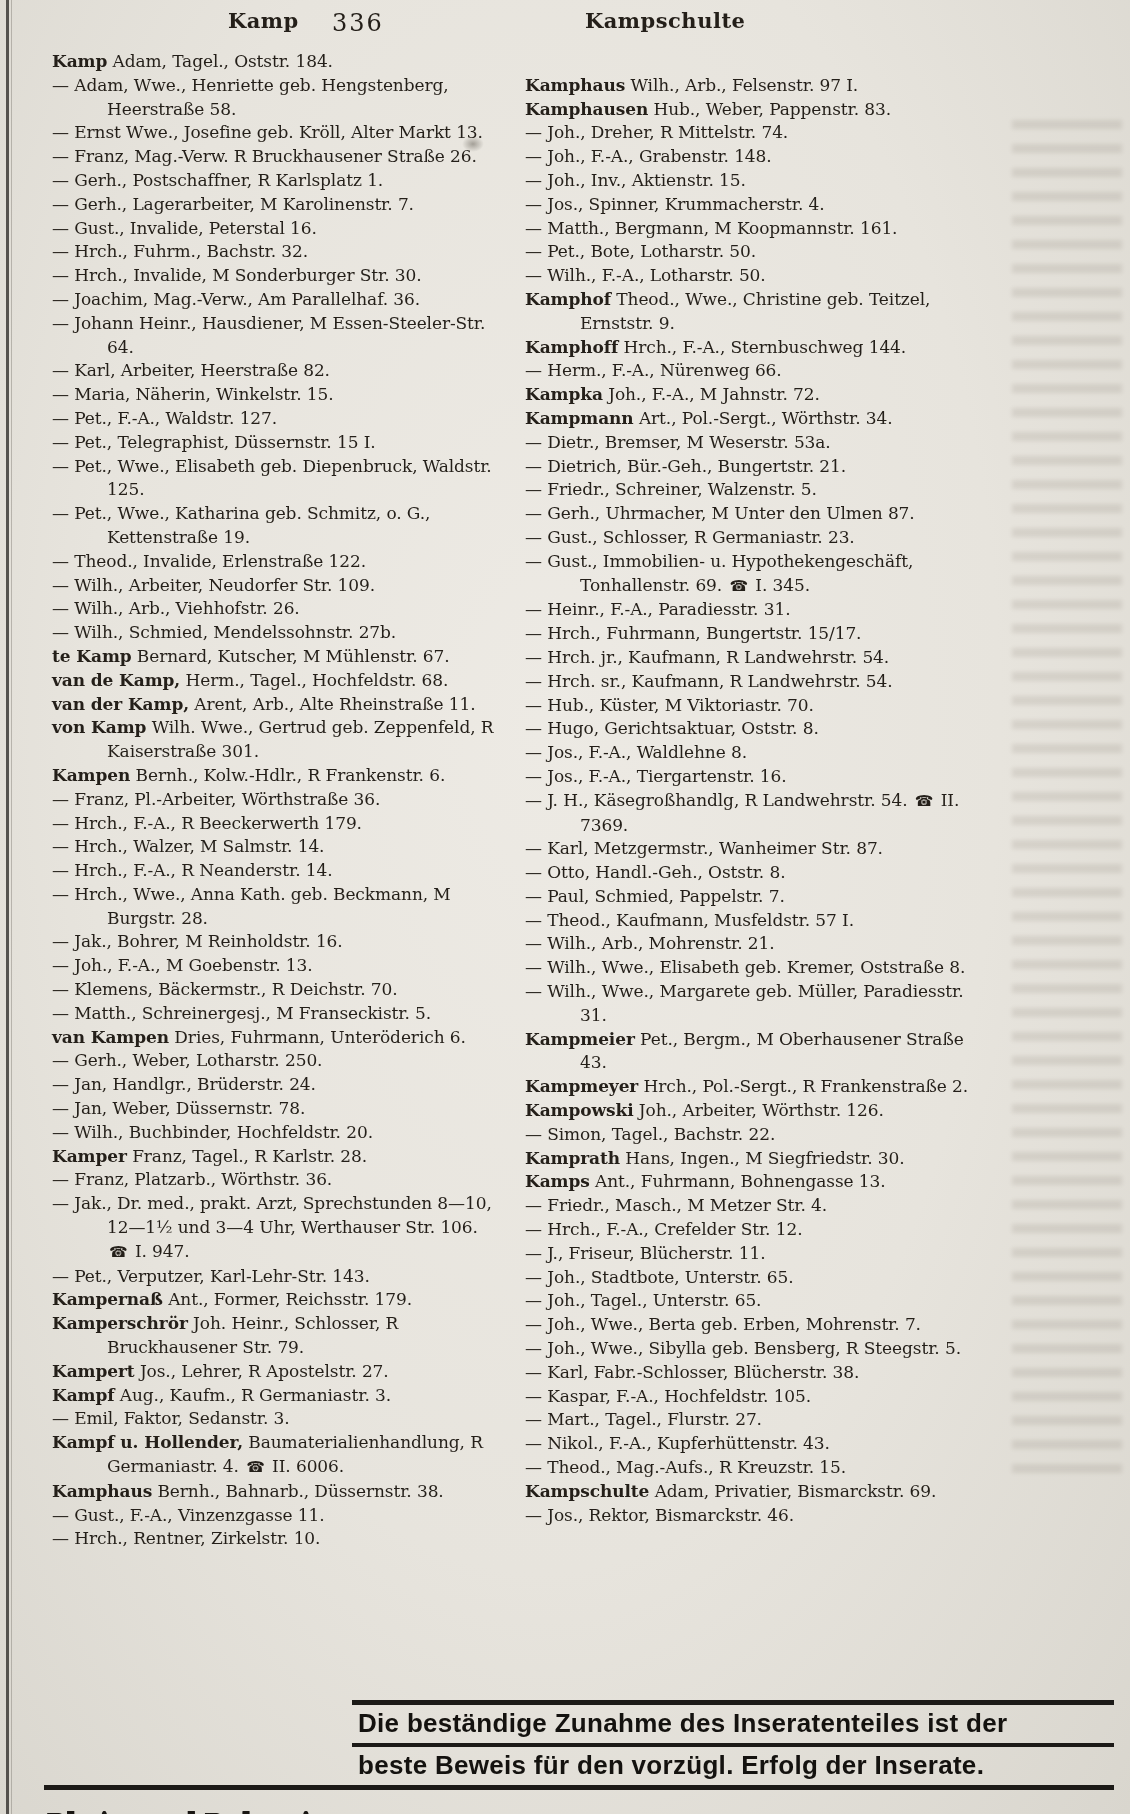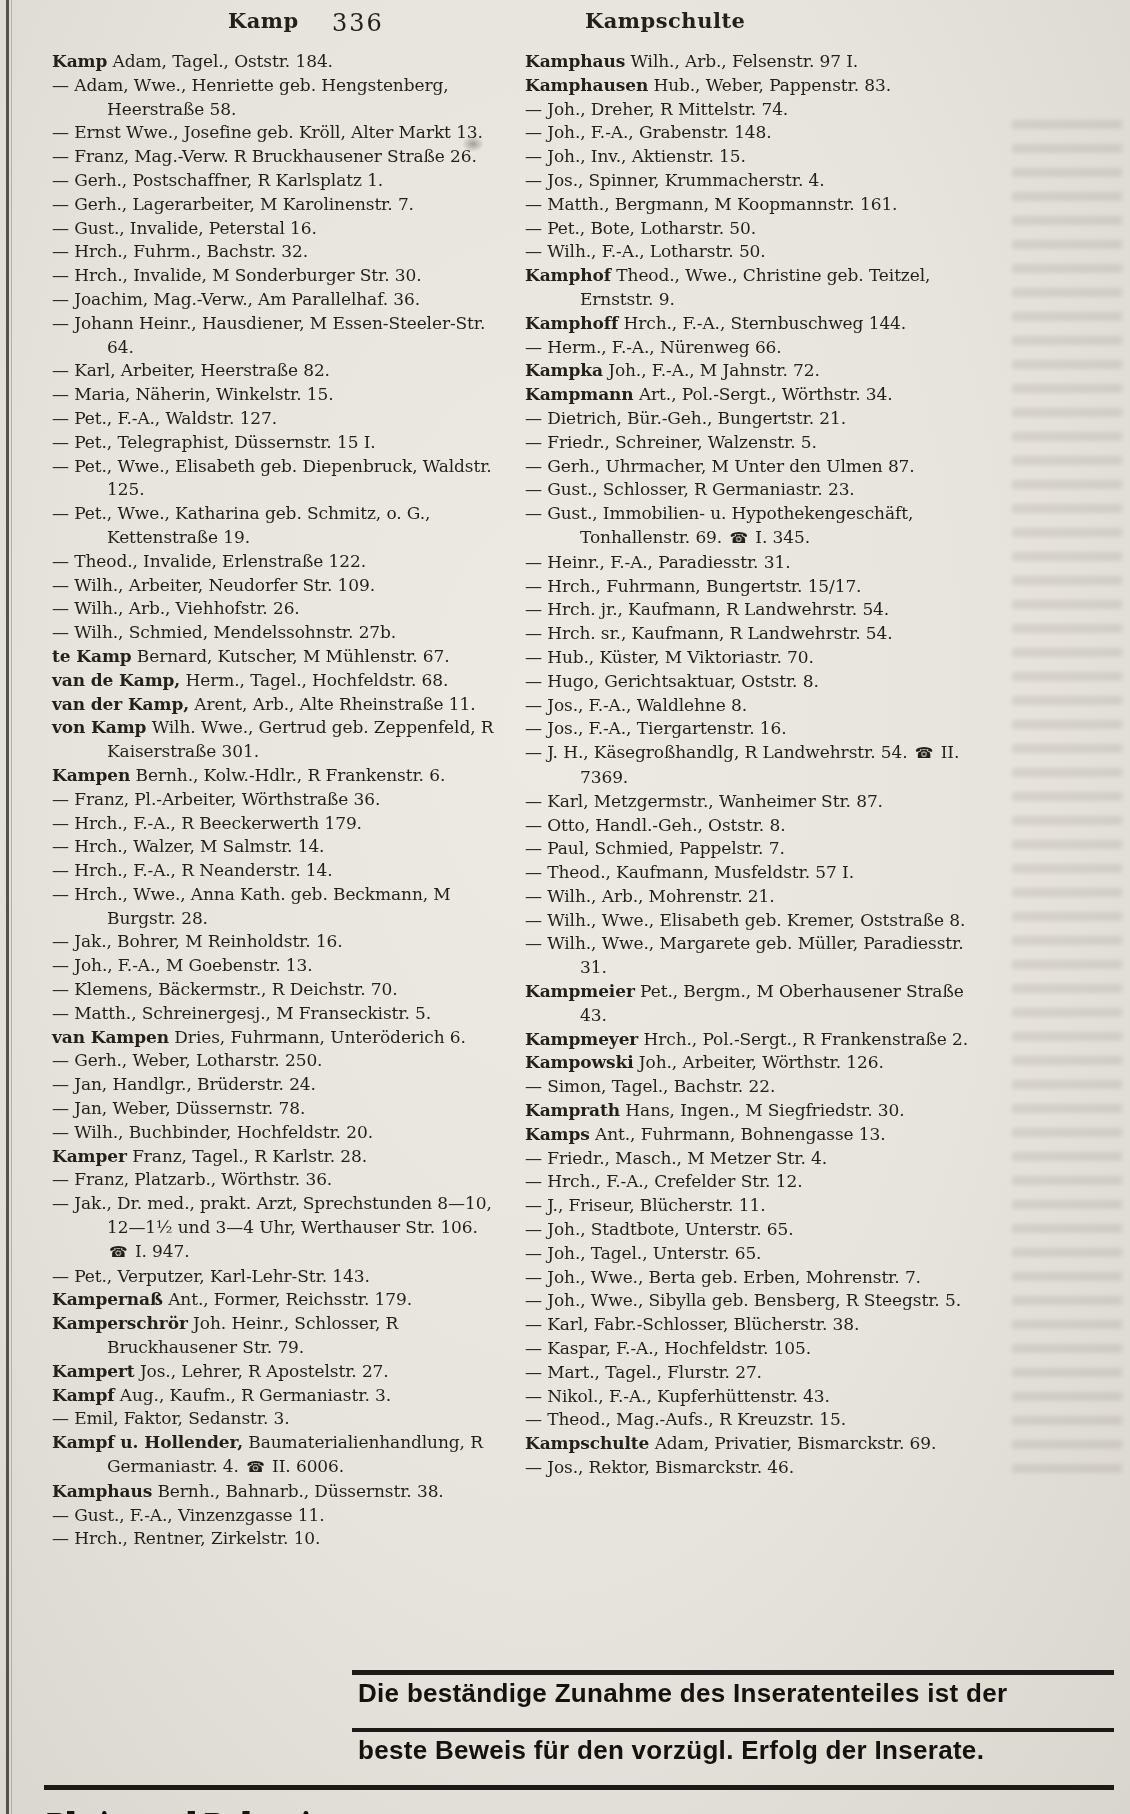--- a/index.html
+++ b/index.html
@@ -20,21 +20,21 @@
     background:radial-gradient(#6b665d, transparent 70%);opacity:.55}
 
   
   .hdr{position:relative;height:36px;padding-top:10px;font-size:21px}
   .hdr .w{font-weight:bold;letter-spacing:.5px}
   .hdr .pos-left{position:absolute;left:228px;top:8px}
   .hdr .pos-num{position:absolute;left:332px;top:9px;font-weight:normal;font-size:24px;letter-spacing:2px}
   .hdr .pos-right{position:absolute;left:585px;top:8px}
 
   
-  .cols{display:flex;align-items:flex-start;padding:4px 0 0 52px}
+  .cols{display:flex;align-items:center;padding:4px 0 0 52px}
   .col{width:452px}
   .divider{width:1px;background:#55514b;margin:2px 11px 6px 9px}
   .entry{
     margin:0;font-size:17px;line-height:23.8px;letter-spacing:-.1px;
     padding-left:55px;text-indent:-55px;
   }
   .entry b{font-weight:bold}
   .phone{font-size:15px;padding:0 2px}
 
   
@@ -42,21 +42,21 @@
   .ad-logo{width:308px;position:relative}
   .ad-logo span{
     display:inline-block;white-space:nowrap;font-weight:bold;font-size:36px;
     letter-spacing:-1px;
     transform:scaleX(.70) scaleY(1.45);transform-origin:left center;
     position:absolute;left:2px;top:26px;
     text-shadow:1.3px 0 0 currentColor, .6px .6px 0 currentColor;
     color:#191612;
   }
   .ad-text{flex:1;border-top:5px solid #1c1a17;font-family:"Liberation Sans", sans-serif;font-weight:bold;color:#14120f}
-  .ad-line{font-size:26px;line-height:30px;padding:3px 4px 20px 6px;letter-spacing:.3px}
+  .ad-line{font-size:26px;line-height:30px;padding:3px 4px 5px 6px;letter-spacing:.3px}
   .ad-line.first{border-bottom:4px solid #1c1a17}
   .ad{border-bottom:5px solid #1c1a17}
 </style>
 </head>
 <body>
 
 <div class="edge-left"></div>
 <div class="edge-left2"></div>
 <div class="bleed"></div>
 <div class="smudge"></div>
@@ -132,20 +132,21 @@
       <p class="entry">— Joh., Inv., Aktienstr. 15.</p>
       <p class="entry">— Jos., Spinner, Krummacherstr. 4.</p>
       <p class="entry">— Matth., Bergmann, M Koopmannstr. 161.</p>
       <p class="entry">— Pet., Bote, Lotharstr. 50.</p>
       <p class="entry">— Wilh., F.-A., Lotharstr. 50.</p>
       <p class="entry"><b>Kamphof</b> Theod., Wwe., Christine geb. Teitzel, Ernststr. 9.</p>
       <p class="entry"><b>Kamphoff</b> Hrch., F.-A., Sternbuschweg 144.</p>
       <p class="entry">— Herm., F.-A., Nürenweg 66.</p>
       <p class="entry"><b>Kampka</b> Joh., F.-A., M Jahnstr. 72.</p>
       <p class="entry"><b>Kampmann</b> Art., Pol.-Sergt., Wörthstr. 34.</p>
+      <p class="entry">— Dietr., Bremser, M Weserstr. 53a.</p>
       <p class="entry">— Dietrich, Bür.-Geh., Bungertstr. 21.</p>
       <p class="entry">— Friedr., Schreiner, Walzenstr. 5.</p>
       <p class="entry">— Gerh., Uhrmacher, M Unter den Ulmen 87.</p>
       <p class="entry">— Gust., Schlosser, R Germaniastr. 23.</p>
       <p class="entry">— Gust., Immobilien- u. Hypothekengeschäft, Tonhallenstr. 69. <span class="phone">☎</span> I. 345.</p>
       <p class="entry">— Heinr., F.-A., Paradiesstr. 31.</p>
       <p class="entry">— Hrch., Fuhrmann, Bungertstr. 15/17.</p>
       <p class="entry">— Hrch. jr., Kaufmann, R Landwehrstr. 54.</p>
       <p class="entry">— Hrch. sr., Kaufmann, R Landwehrstr. 54.</p>
       <p class="entry">— Hub., Küster, M Viktoriastr. 70.</p>

